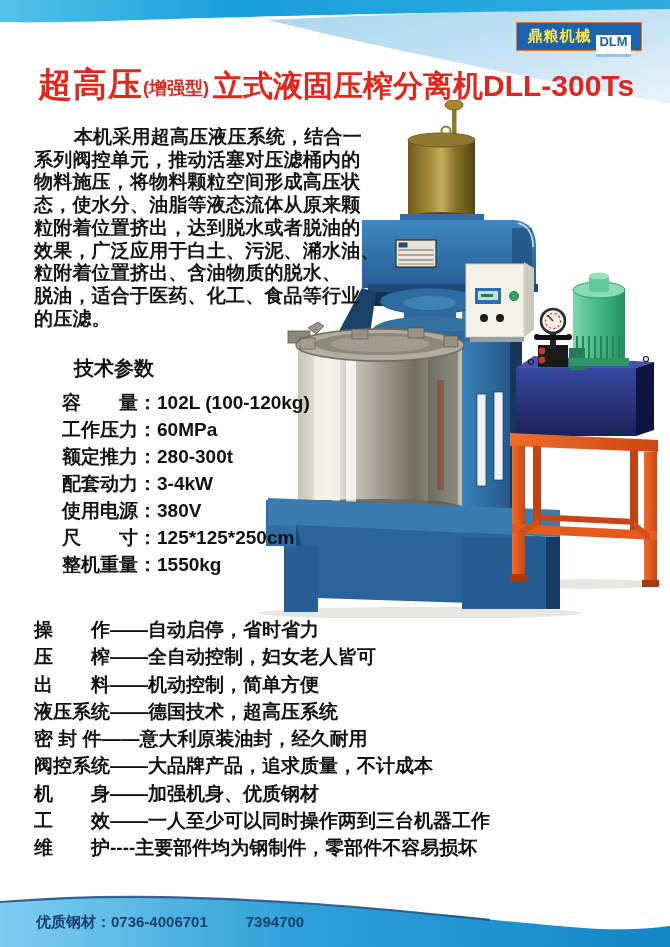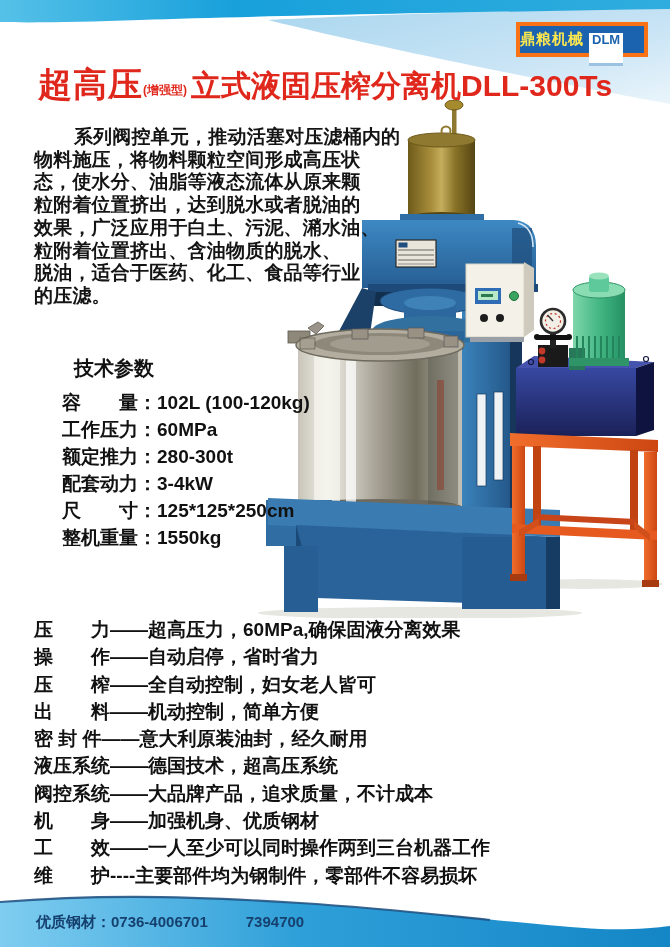--- a/index.html
+++ b/index.html
@@ -1,27 +1,27 @@
 <!DOCTYPE html>
 <html><head>
 <meta charset="utf-8">
 <style>
   html,body{margin:0;padding:0;background:#ffffff;}
   #page{position:relative;width:670px;height:947px;background:#ffffff;overflow:hidden;
         font-family:"Liberation Sans","DejaVu Sans",sans-serif;}
   
   #header-svg{position:absolute;left:0;top:0;width:670px;height:112px;}
   .logo{position:absolute;left:516px;top:22px;width:124px;height:27px;background:#1b63ae;
-        border:4px solid #f97316;display:flex;align-items:center;gap:5px;}
+        border:1px solid #f97316;display:flex;align-items:center;justify-content:center;gap:5px;}
   .logo-cn{color:#ffe84d;font-weight:bold;font-size:15px;letter-spacing:1px;}
   .logo-abbr{background:#ffffff;color:#1b63ae;font-weight:bold;font-size:13px;
-             padding:0 3px 16px 3px;border-bottom:3px solid #9cc2e2;line-height:14px;margin-top:19px;}
+             padding:0 3px 5px 3px;border-bottom:3px solid #9cc2e2;line-height:14px;margin-top:19px;}
   .title{position:absolute;left:38px;top:62px;white-space:nowrap;color:#e0271c;font-weight:bold;}
   .title .t1{font-size:34px;letter-spacing:1px;text-align:center;}
-  .title .t2{font-size:12px;position:relative;top:-2px;}
+  .title .t2{font-size:18px;position:relative;top:-2px;}
   .title .t3{font-size:30px;letter-spacing:0px;margin-left:4px;}
   
   .intro{position:absolute;left:34px;top:126px;width:340px;color:#141414;
          font-size:19px;line-height:22.7px;font-weight:600;letter-spacing:0.2px;white-space:nowrap;}
   .intro .ln:first-child{text-indent:2.1em;}
   
   .specs{position:absolute;left:62px;top:355px;color:#111;}
   .specs-heading{font-size:20px;font-weight:bold;margin-bottom:7px;margin-left:12px;}
   .specs .item{font-size:19px;font-weight:600;line-height:27px;white-space:nowrap;}
   
@@ -242,47 +242,48 @@
       <rect x="478" y="291" width="20" height="9" fill="#b9e8c9"></rect>
       <rect x="481" y="294" width="12" height="3" fill="#2a7a4f"></rect>
       <circle cx="514" cy="296" r="4.5" fill="#39a35f" stroke="#1d6e3c" stroke-width="1"></circle>
       <circle cx="484" cy="318" r="4" fill="#1d1d1d"></circle>
       <circle cx="500" cy="318" r="4" fill="#1d1d1d"></circle>
       <rect x="470" y="337" width="54" height="5" fill="#9aa0a8"></rect>
     </g>
   </svg>
 
   <div class="intro">
+    <div class="ln">本机采用超高压液压系统，结合一</div>
     <div class="ln">系列阀控单元，推动活塞对压滤桶内的</div>
     <div class="ln">物料施压，将物料颗粒空间形成高压状</div>
     <div class="ln">态，使水分、油脂等液态流体从原来颗</div>
     <div class="ln">粒附着位置挤出，达到脱水或者脱油的</div>
     <div class="ln">效果，广泛应用于白土、污泥、潲水油、</div>
     <div class="ln">粒附着位置挤出、含油物质的脱水、</div>
     <div class="ln">脱油，适合于医药、化工、食品等行业</div>
     <div class="ln">的压滤。</div>
   </div>
 
   <div class="specs">
     <div class="specs-heading">技术参数</div>
     <div class="item">容　　量：102L (100-120kg)</div>
     <div class="item">工作压力：60MPa</div>
     <div class="item">额定推力：280-300t</div>
     <div class="item">配套动力：3-4kW</div>
+    <div class="item">使用电源：380V</div>
     <div class="item">尺　　寸：125*125*250cm</div>
     <div class="item">整机重量：1550kg</div>
   </div>
 
   <div class="features">
-    <div class="item">压　　力——超高压力，60MPa,确保固液分离效果</div>
     <div class="item">操　　作——自动启停，省时省力</div>
     <div class="item">压　　榨——全自动控制，妇女老人皆可</div>
     <div class="item">出　　料——机动控制，简单方便</div>
+    <div class="item">液压系统——德国技术，超高压系统</div>
     <div class="item">密 封 件——意大利原装油封，经久耐用</div>
-    <div class="item">液压系统——德国技术，超高压系统</div>
     <div class="item">阀控系统——大品牌产品，追求质量，不计成本</div>
     <div class="item">机　　身——加强机身、优质钢材</div>
     <div class="item">工　　效——一人至少可以同时操作两到三台机器工作</div>
     <div class="item">维　　护----主要部件均为钢制件，零部件不容易损坏</div>
   </div>
 
   <svg id="footer-svg" viewBox="0 0 670 55" preserveAspectRatio="none">
     <defs>
       <linearGradient id="gFoot" x1="0" y1="0" x2="1" y2="0">
         <stop offset="0" stop-color="#7fcdf0"></stop>

